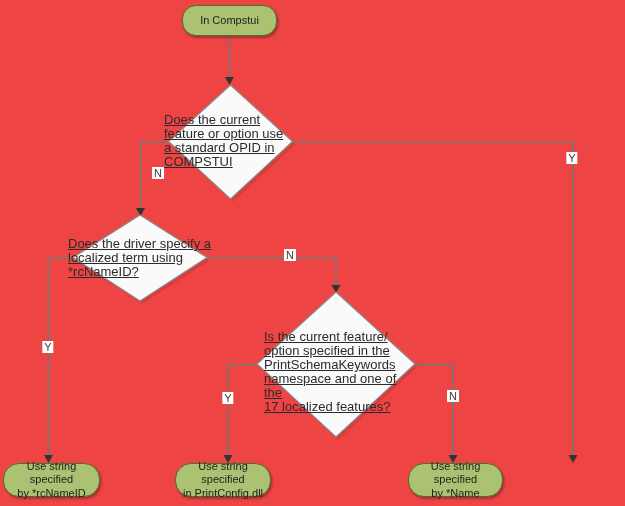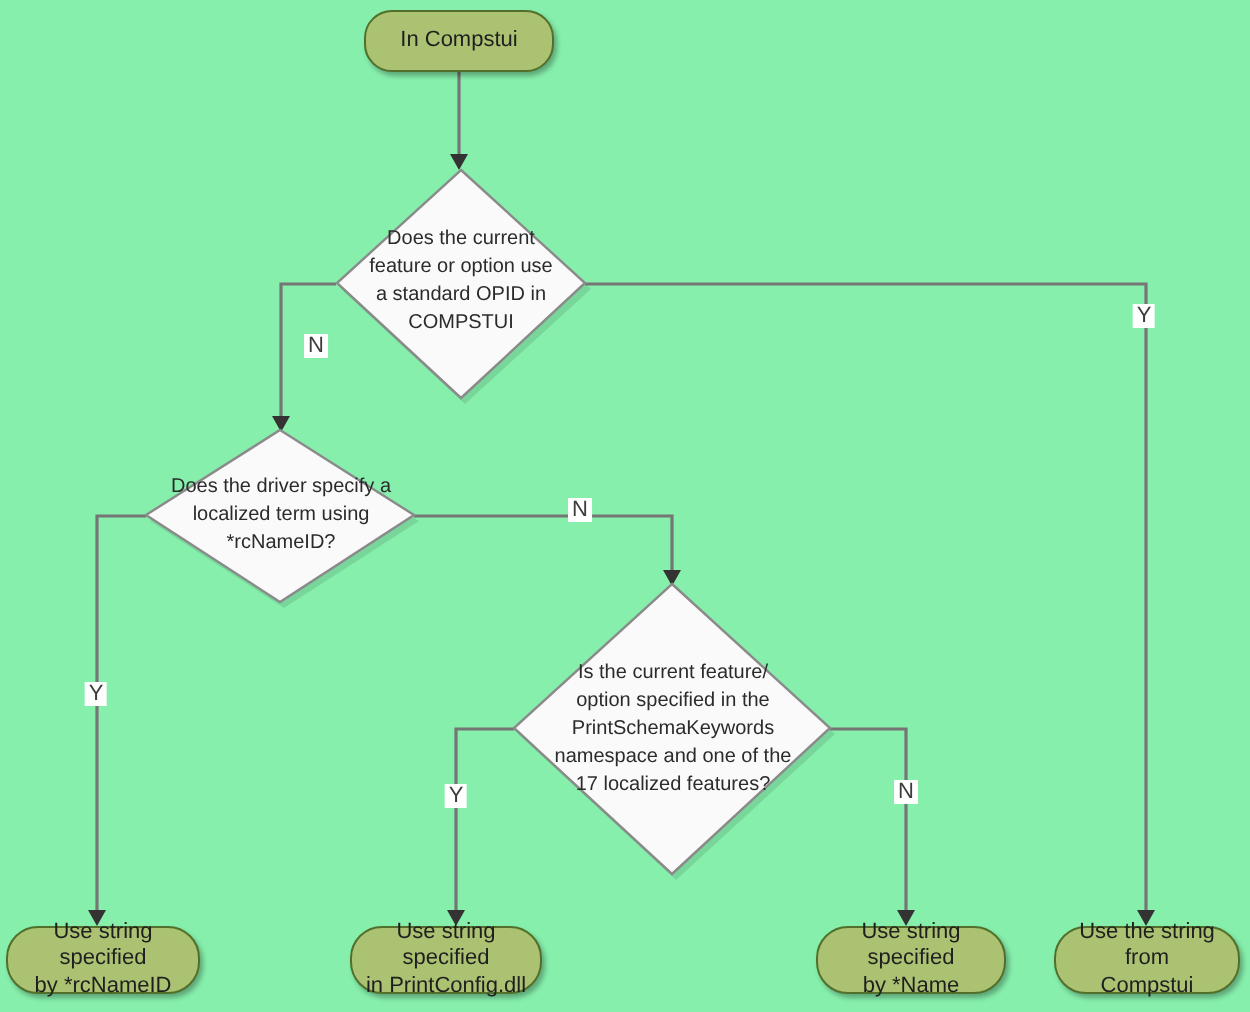--- a/index.html
+++ b/index.html
@@ -1,17 +1,17 @@
 <!DOCTYPE html>
 <html><head>
 <meta charset="utf-8">
 <style>
   html,body{margin:0;padding:0;background:#ffffff;}
   body{font-family:"Liberation Sans", sans-serif;}
-  #canvas{position:relative;width:625px;height:506px;background:#86efac;overflow:hidden;}
+  #canvas{position:relative;width:625px;height:506px;background:#ef4444;overflow:hidden;}
   #edge-layer{position:absolute;left:0;top:0;width:625px;height:506px;}
 
   .edge{fill:none;stroke:#757575;stroke-width:1.6px;}
   .arrowhead{fill:#333333;stroke:none;}
   .decision-shape{fill:#fafafa;stroke:#8a8a8a;stroke-width:1.2px;}
   .shape-shadow{fill:#000000;opacity:0.10;stroke:none;}
 
   .pill{
     position:absolute;
     background:#aac271;
@@ -19,23 +19,24 @@
     border-radius:16px;
     box-shadow:1.5px 2px 2.5px rgba(0,0,0,0.30);
     display:flex;align-items:center;justify-content:center;
     text-align:center;
     font-size:11px;line-height:13.5px;color:#1f1f1f;
     white-space:pre-line;
     box-sizing:border-box;
   }
   .decision-text{
     position:absolute;
-    text-align:center;
-    font-size:10px;line-height:14px;color:#2b2b2b;
+    text-align:left;
+    font-size:13px;line-height:14px;color:#2b2b2b;
     white-space:pre-line;
+    text-decoration:underline;
   }
   .edge-label{
     position:absolute;
     transform:translate(-50%,-50%);
     background:#ffffff;
     padding:0 2px;
     font-size:11px;color:#3d3d3d;
   }
 </style>
 </head>
@@ -82,24 +83,20 @@
   <div class="pill" style="left:175px;top:463px;width:96px;height:34px;">
     <span>Use string specified
 in PrintConfig.dll</span>
   </div>
 
   <div class="pill" style="left:408px;top:463px;width:95px;height:34px;">
     <span>Use string specified
 by *Name</span>
   </div>
 
-  <div class="pill" style="left:527px;top:463px;width:93px;height:34px;">
-    <span>Use the string from
-Compstui</span>
-  </div>
 
   <div class="decision-text" style="left:164px;top:113px;width:133px;">Does the current
 feature or option use
 a standard OPID in
 COMPSTUI</div>
 
   <div class="decision-text" style="left:68px;top:237px;width:145px;">Does the driver specify a
 localized term using
 *rcNameID?</div>
 

